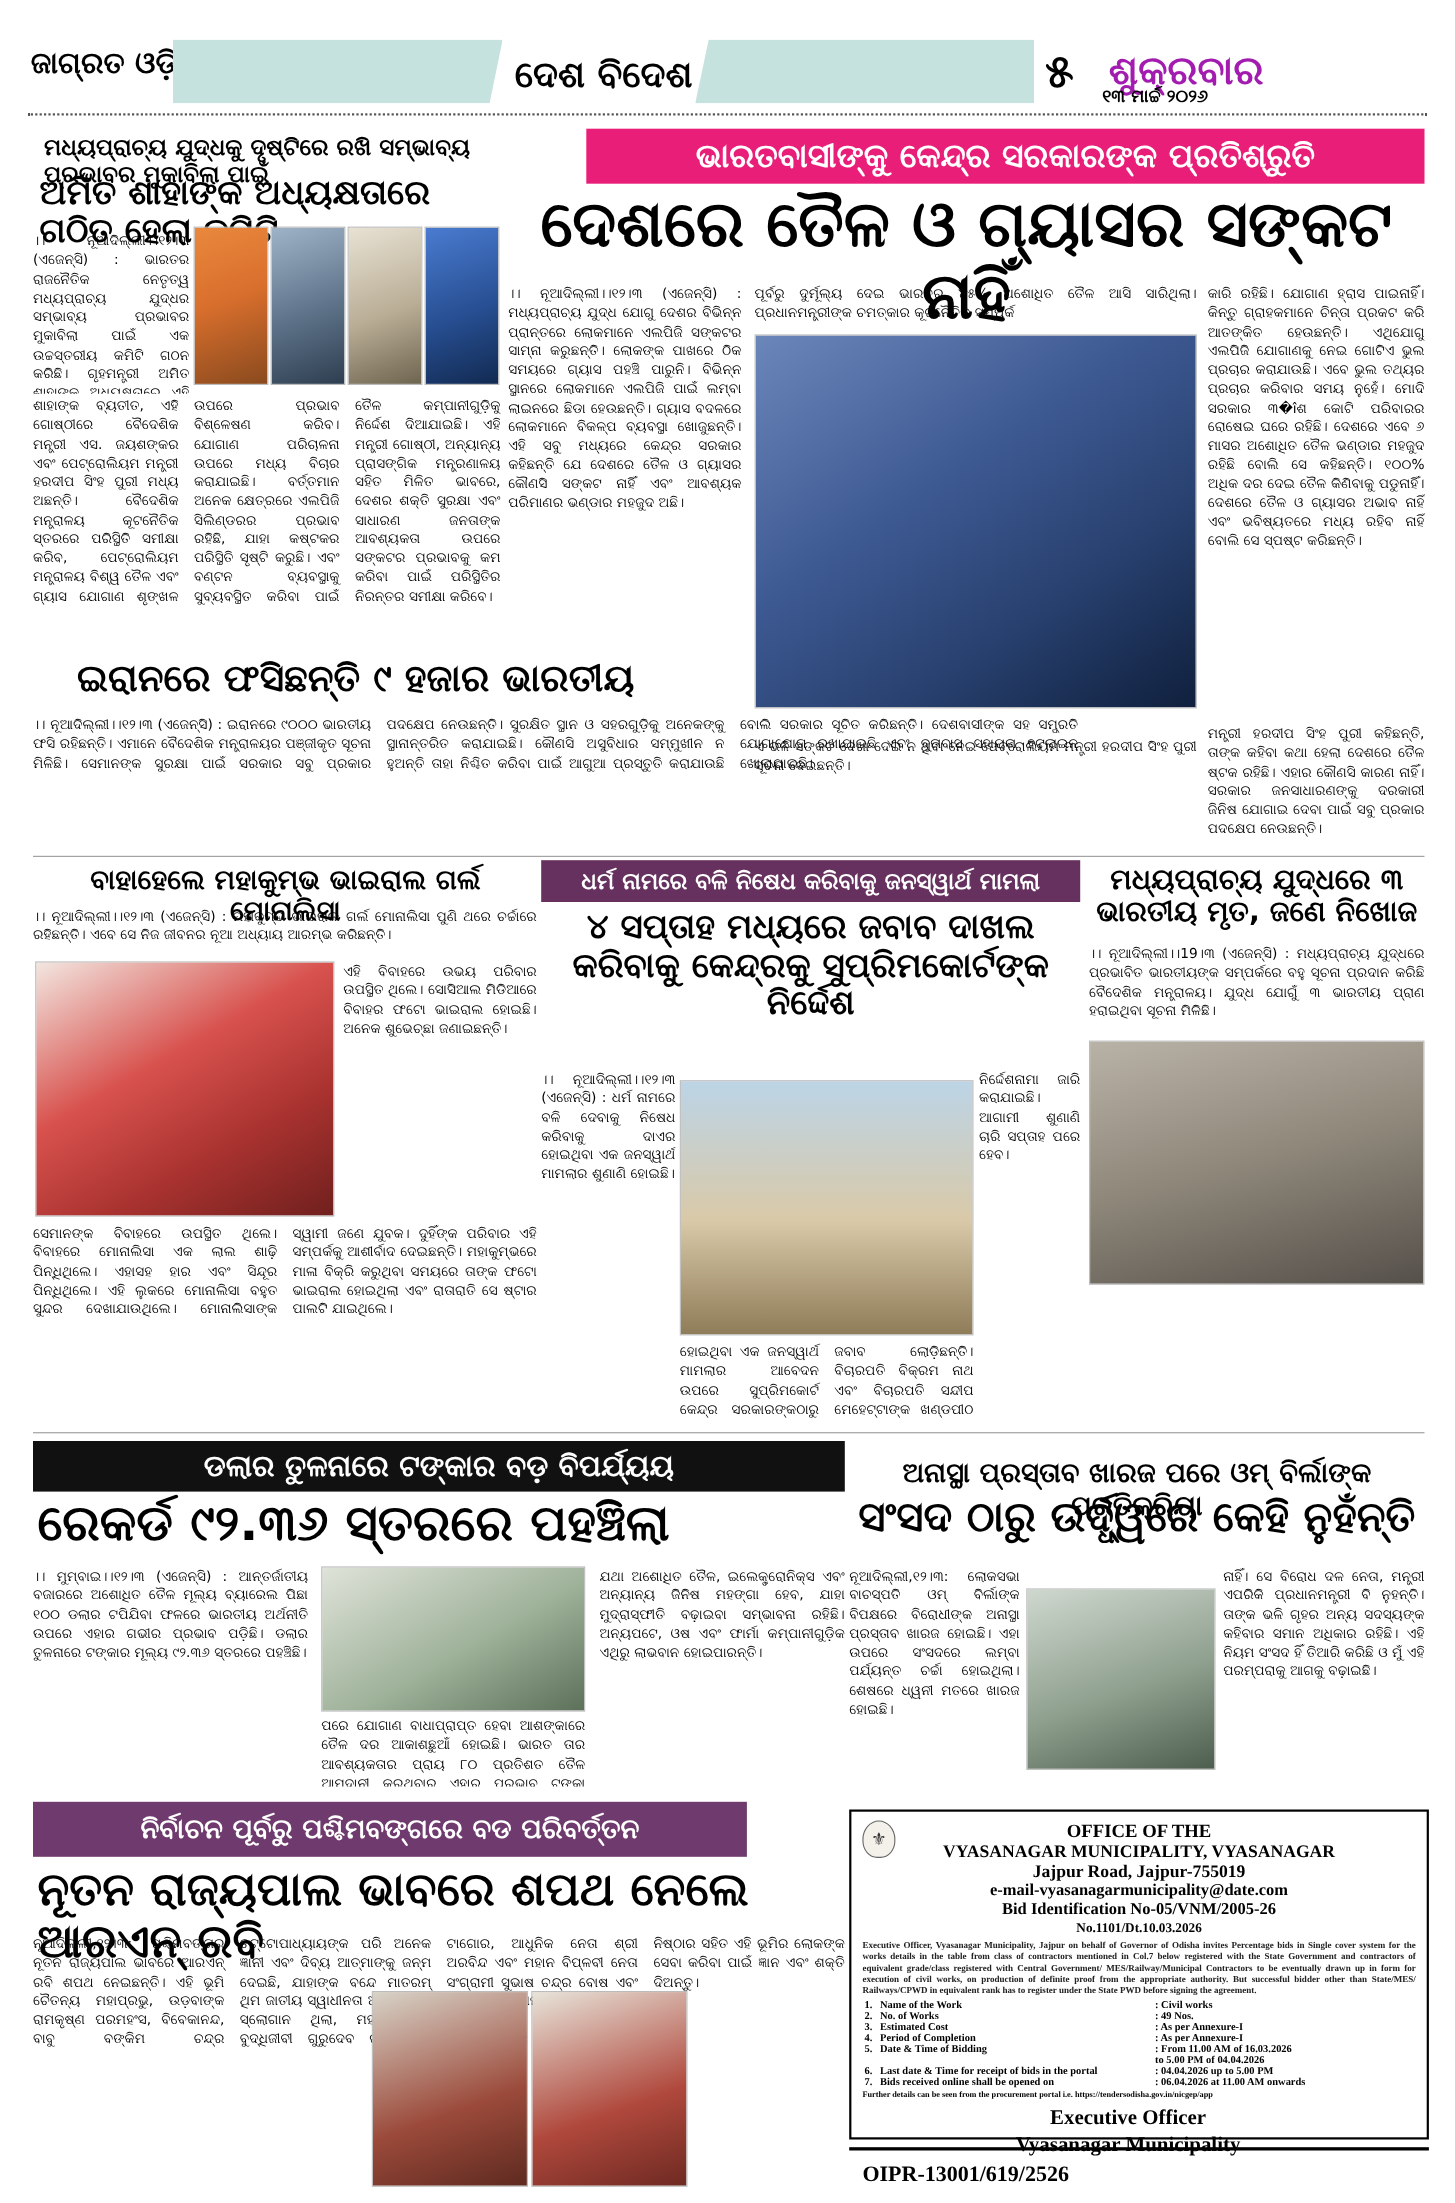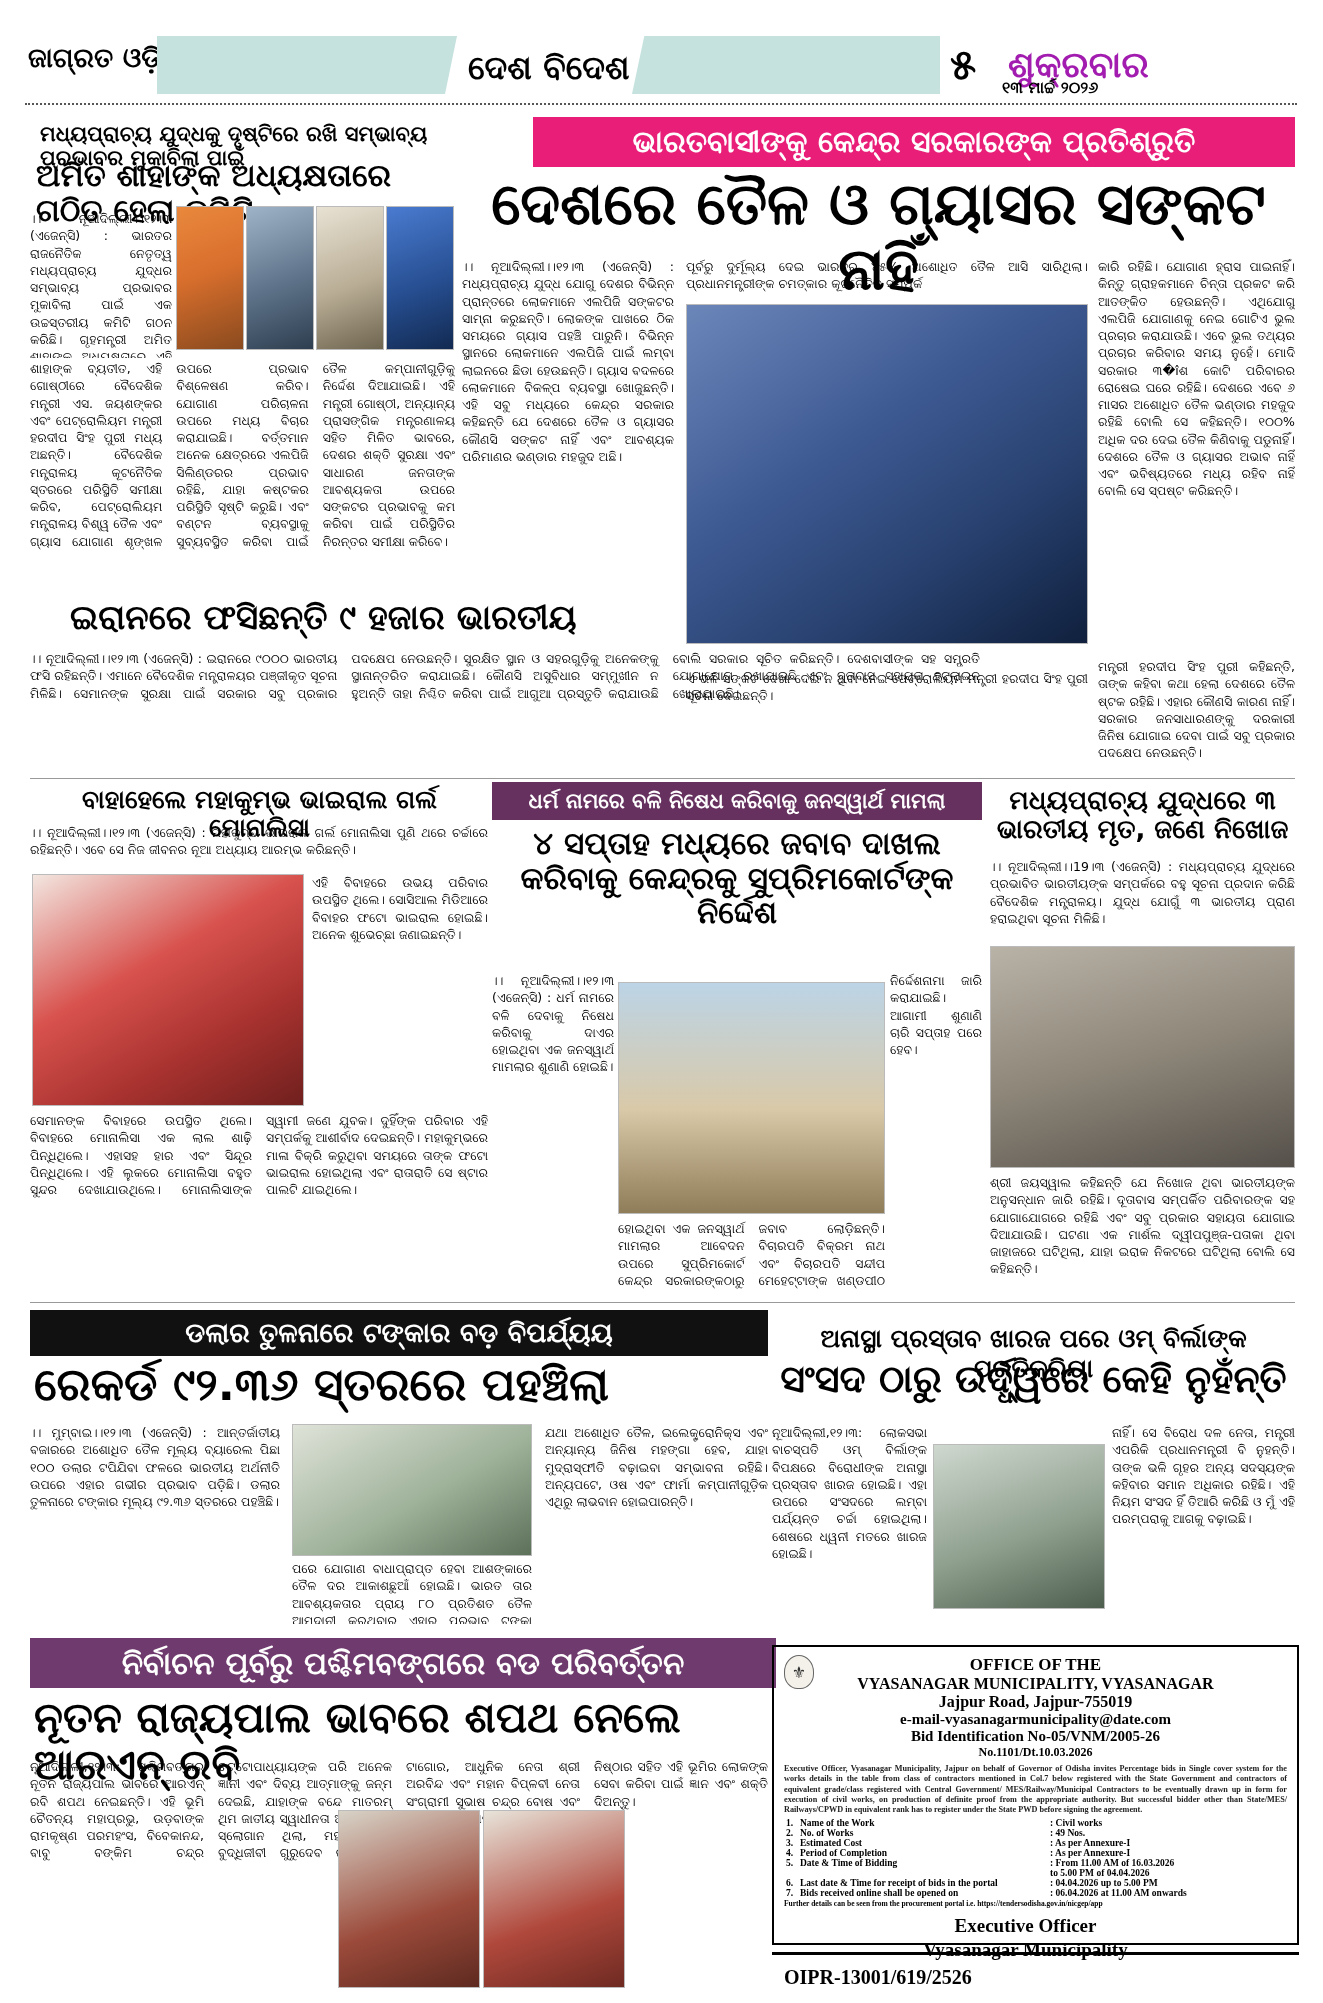--- a/index.html
+++ b/index.html
@@ -110,38 +110,37 @@
   <div class="abs banner" style="left:492px;top:782px;width:490px;height:38px;background:var(--plum);font-size:21px;">ଧର୍ମ ନାମରେ ବଳି ନିଷେଧ କରିବାକୁ ଜନସ୍ୱାର୍ଥ ମାମଲା</div>
   <div class="abs hl" style="left:492px;top:826px;width:490px;font-size:31px;text-align:center;">୪ ସପ୍ତାହ ମଧ୍ୟରେ ଜବାବ ଦାଖଲ କରିବାକୁ କେନ୍ଦ୍ରକୁ ସୁପ୍ରିମକୋର୍ଟଙ୍କ ନିର୍ଦ୍ଦେଶ</div>
   <div class="abs body-txt" style="left:492px;top:972px;width:122px;height:325px;overflow:hidden;">।। ନୂଆଦିଲ୍ଲୀ।।୧୨।୩ (ଏଜେନ୍ସି) : ଧର୍ମ ନାମରେ ବଳି ଦେବାକୁ ନିଷେଧ କରିବାକୁ ଦାଏର ହୋଇଥିବା ଏକ ଜନସ୍ୱାର୍ଥ ମାମଲାର ଶୁଣାଣି ହୋଇଛି।</div>
   <div class="photo p-court" style="left:618px;top:982px;width:267px;height:232px;"></div>
   <div class="abs body-txt" style="left:890px;top:972px;width:92px;height:325px;overflow:hidden;">ନିର୍ଦ୍ଦେଶନାମା ଜାରି କରାଯାଇଛି। ଆଗାମୀ ଶୁଣାଣି ଚାରି ସପ୍ତାହ ପରେ ହେବ।</div>
   <div class="abs body-txt cols2" style="left:618px;top:1220px;width:267px;height:78px;overflow:hidden;">ହୋଇଥିବା ଏକ ଜନସ୍ୱାର୍ଥ ମାମଲାର ଆବେଦନ ଉପରେ ସୁପ୍ରିମକୋର୍ଟ କେନ୍ଦ୍ର ସରକାରଙ୍କଠାରୁ ଜବାବ ଲୋଡ଼ିଛନ୍ତି। ବିଚାରପତି ବିକ୍ରମ ନାଥ ଏବଂ ବିଚାରପତି ସନ୍ଦୀପ ମେହେଟ୍ଟାଙ୍କ ଖଣ୍ଡପୀଠ କେନ୍ଦ୍ର ସରକାରଙ୍କୁ ନୋଟିସ୍ ଜାରି କରି ଚାରି ସପ୍ତାହ ମଧ୍ୟରେ ଜବାବ ଦାଖଲ କରିବାକୁ କହିଛନ୍ତି। କୋର୍ଟ ଚାରି ସପ୍ତାହ ପରେ ପୁଣି ଥରେ ମାମଲାର ଶୁଣାଣି କରିବେ।</div>
 
   <div class="abs hl" style="left:990px;top:786px;width:305px;font-size:26px;text-align:center;">ମଧ୍ୟପ୍ରାଚ୍ୟ ଯୁଦ୍ଧରେ ୩ ଭାରତୀୟ ମୃତ, ଜଣେ ନିଖୋଜ</div>
   <div class="abs body-txt" style="left:990px;top:858px;width:305px;height:85px;overflow:hidden;">।। ନୂଆଦିଲ୍ଲୀ।।19।୩ (ଏଜେନ୍ସି) : ମଧ୍ୟପ୍ରାଚ୍ୟ ଯୁଦ୍ଧରେ ପ୍ରଭାବିତ ଭାରତୀୟଙ୍କ ସମ୍ପର୍କରେ ବହୁ ସୂଚନା ପ୍ରଦାନ କରିଛି ବୈଦେଶିକ ମନ୍ତ୍ରାଳୟ। ଯୁଦ୍ଧ ଯୋଗୁଁ ୩ ଭାରତୀୟ ପ୍ରାଣ ହରାଇଥିବା ସୂଚନା ମିଳିଛି।</div>
   <div class="photo p-rubble" style="left:990px;top:946px;width:305px;height:222px;"></div>
-  <div class="abs body-txt" style="left:990px;top:1174px;width:305px;height:123px;overflow:hidden;">ଶ୍ରୀ ଜୟସ୍ୱାଲ କହିଛନ୍ତି ଯେ ନିଖୋଜ ଥିବା ଭାରତୀୟଙ୍କ ଅନୁସନ୍ଧାନ ଜାରି ରହିଛି। ଦୂତାବାସ ସମ୍ପର୍କିତ ପରିବାରଙ୍କ ସହ ଯୋଗାଯୋଗରେ ରହିଛି ଏବଂ ସବୁ ପ୍ରକାର ସହାୟତା ଯୋଗାଇ ଦିଆଯାଉଛି। ଘଟଣା ଏକ ମାର୍ଶଲ ଦ୍ୱୀପପୁଞ୍ଜ-ପତାକା ଥିବା ଜାହାଜରେ ଘଟିଥିଲା, ଯାହା ଇରାକ ନିକଟରେ ଘଟିଥିଲା ବୋଲି ସେ କହିଛନ୍ତି।</div>
 
   <div class="hrule" style="left:30px;top:1302px;width:1265px;height:1px;background:#999;"></div>
 
   <div class="abs banner" style="left:30px;top:1310px;width:738px;height:46px;background:var(--black-banner);font-size:27px;">ଡଲାର ତୁଳନାରେ ଟଙ୍କାର ବଡ଼ ବିପର୍ଯ୍ୟୟ</div>
   <div class="abs hl" style="left:34px;top:1360px;width:730px;font-size:45px;">ରେକର୍ଡ ୯୨.୩୬ ସ୍ତରରେ ପହଞ୍ଚିଲା</div>
   <div class="abs body-txt" style="left:30px;top:1424px;width:250px;height:200px;overflow:hidden;">।। ମୁମ୍ବାଇ।।୧୨।୩ (ଏଜେନ୍ସି) : ଆନ୍ତର୍ଜାତୀୟ ବଜାରରେ ଅଶୋଧିତ ତୈଳ ମୂଲ୍ୟ ବ୍ୟାରେଲ ପିଛା ୧୦୦ ଡଲାର ଟପିଯିବା ଫଳରେ ଭାରତୀୟ ଅର୍ଥନୀତି ଉପରେ ଏହାର ଗଭୀର ପ୍ରଭାବ ପଡ଼ିଛି। ଡଲାର ତୁଳନାରେ ଟଙ୍କାର ମୂଲ୍ୟ ୯୨.୩୬ ସ୍ତରରେ ପହଞ୍ଚିଛି।</div>
   <div class="photo p-money" style="left:292px;top:1424px;width:240px;height:132px;"></div>
   <div class="abs body-txt" style="left:292px;top:1560px;width:240px;height:64px;overflow:hidden;">ପରେ ଯୋଗାଣ ବାଧାପ୍ରାପ୍ତ ହେବା ଆଶଙ୍କାରେ ତୈଳ ଦର ଆକାଶଛୁଆଁ ହୋଇଛି। ଭାରତ ତାର ଆବଶ୍ୟକତାର ପ୍ରାୟ ୮୦ ପ୍ରତିଶତ ତୈଳ ଆମଦାନୀ କରୁଥିବାରୁ ଏହାର ପ୍ରଭାବ ଟଙ୍କା ଉପରେ ପଡ଼ିଛି।</div>
   <div class="abs kicker" style="left:772px;top:1324px;width:523px;font-size:25px;text-align:center;">ଅନାସ୍ଥା ପ୍ରସ୍ତାବ ଖାରଜ ପରେ ଓମ୍ ବିର୍ଲାଙ୍କ ପ୍ରତିକ୍ରିୟା</div>
 
   <div class="abs body-txt" style="left:545px;top:1424px;width:223px;height:200px;overflow:hidden;">ଯଥା ଅଶୋଧିତ ତୈଳ, ଇଲେକ୍ଟ୍ରୋନିକ୍ସ ଏବଂ ଅନ୍ୟାନ୍ୟ ଜିନିଷ ମହଙ୍ଗା ହେବ, ଯାହା ମୁଦ୍ରାସ୍ଫୀତି ବଢ଼ାଇବା ସମ୍ଭାବନା ରହିଛି। ଅନ୍ୟପଟେ, ଓଷ ଏବଂ ଫାର୍ମା କମ୍ପାନୀଗୁଡ଼ିକ ଏଥିରୁ ଲାଭବାନ ହୋଇପାରନ୍ତି।</div>
   <div class="abs hl" style="left:772px;top:1358px;width:523px;font-size:38px;text-align:center;">ସଂସଦ ଠାରୁ ଉର୍ଦ୍ଧ୍ୱରେ କେହି ନୁହଁନ୍ତି</div>
   <div class="abs body-txt" style="left:772px;top:1424px;width:155px;height:205px;overflow:hidden;">ନୂଆଦିଲ୍ଲୀ,୧୨।୩: ଲୋକସଭା ବାଚସ୍ପତି ଓମ୍ ବିର୍ଲାଙ୍କ ବିପକ୍ଷରେ ବିରୋଧୀଙ୍କ ଅନାସ୍ଥା ପ୍ରସ୍ତାବ ଖାରଜ ହୋଇଛି। ଏହା ଉପରେ ସଂସଦରେ ଲମ୍ବା ପର୍ଯ୍ୟନ୍ତ ଚର୍ଚ୍ଚା ହୋଇଥିଲା। ଶେଷରେ ଧ୍ୱନୀ ମତରେ ଖାରଜ ହୋଇଛି।</div>
   <div class="photo p-birla" style="left:933px;top:1444px;width:172px;height:165px;"></div>
   <div class="abs body-txt" style="left:1112px;top:1424px;width:183px;height:205px;overflow:hidden;">ନାହିଁ। ସେ ବିରୋଧ ଦଳ ନେତା, ମନ୍ତ୍ରୀ ଏପରିକି ପ୍ରଧାନମନ୍ତ୍ରୀ ବି ନୁହନ୍ତି। ତାଙ୍କ ଭଳି ଗୃହର ଅନ୍ୟ ସଦସ୍ୟଙ୍କ କହିବାର ସମାନ ଅଧିକାର ରହିଛି। ଏହି ନିୟମ ସଂସଦ ହିଁ ତିଆରି କରିଛି ଓ ମୁଁ ଏହି ପରମ୍ପରାକୁ ଆଗକୁ ବଢ଼ାଇଛି।</div>
 
-  <div class="abs banner" style="left:30px;top:1638px;width:746px;height:50px;background:var(--plum2);font-size:31px;">ନିର୍ବାଚନ ପୂର୍ବରୁ ପଶ୍ଚିମବଙ୍ଗରେ  ବଡ ପରିବର୍ତ୍ତନ</div>
+  <div class="abs banner" style="left:30px;top:1638px;width:649px;height:50px;background:var(--plum2);font-size:25px;">ନିର୍ବାଚନ ପୂର୍ବରୁ ପଶ୍ଚିମବଙ୍ଗରେ  ବଡ ପରିବର୍ତ୍ତନ</div>
   <div class="abs hl" style="left:34px;top:1694px;width:730px;font-size:42px;">ନୂତନ ରାଜ୍ୟପାଲ ଭାବରେ ଶପଥ ନେଲେ ଆରଏନ୍ ରବି</div>
   <div class="abs body-txt cols4" style="left:30px;top:1758px;width:738px;height:232px;overflow:hidden;">ନୂଆଦିଲ୍ଲୀ,୧୨।୩: ପଶ୍ଚିମବଙ୍ଗର ନୂତନ ରାଜ୍ୟପାଲ ଭାବରେ ଆରଏନ୍ ରବି ଶପଥ ନେଇଛନ୍ତି। ଏହି ଭୂମି ଚୈତନ୍ୟ ମହାପ୍ରଭୁ, ଉଡ଼ବାଙ୍କ ରାମକୃଷ୍ଣ ପରମହଂସ, ବିବେକାନନ୍ଦ, ବାବୁ ବଙ୍କିମ ଚନ୍ଦ୍ର ଚଟ୍ଟୋପାଧ୍ୟାୟଙ୍କ ପରି ଅନେକ ଜ୍ଞାନୀ ଏବଂ ଦିବ୍ୟ ଆତ୍ମାଙ୍କୁ ଜନ୍ମ ଦେଇଛି, ଯାହାଙ୍କ ବନ୍ଦେ ମାତରମ୍ ଥିମ ଜାତୀୟ ସ୍ୱାଧୀନତା ଆନ୍ଦୋଳନର ସ୍ଲୋଗାନ ଥିଲା, ମହାନ କବି-ବୁଦ୍ଧିଜୀବୀ ଗୁରୁଦେବ ରବିନ୍ଦ୍ରନାଥ ଟାଗୋର, ଆଧୁନିକ ନେତା ଶ୍ରୀ ଅରବିନ୍ଦ ଏବଂ ମହାନ ବିପ୍ଳବୀ ନେତା ସଂଗ୍ରାମୀ ସୁଭାଷ ଚନ୍ଦ୍ର ବୋଷ ଏବଂ ଡକ୍ଟର ଶ୍ୟାମା ମୁଖାର୍ଜୀ। ସେ କହିଥିଲେ ଯେ ମୁଁ ମା ଦୁର୍ଗାଙ୍କୁ ପ୍ରାର୍ଥନା କରୁଛି ସେ ମୋତେ ପୂର୍ଣ୍ଣ ନିଷ୍ଠାର ସହିତ ଏହି ଭୂମିର ଲୋକଙ୍କ ସେବା କରିବା ପାଇଁ ଜ୍ଞାନ ଏବଂ ଶକ୍ତି ଦିଅନ୍ତୁ।</div>
   <div class="photo p-oath1" style="left:338px;top:1810px;width:142px;height:178px;"></div>
   <div class="photo p-oath2" style="left:483px;top:1810px;width:142px;height:178px;"></div>
 
   <div class="notice" style="left:772px;top:1645px;width:527px;height:300px;">
     <div class="emblem">⚜</div>
     <div class="c l1">OFFICE OF THE</div>
     <div class="c l2">VYASANAGAR MUNICIPALITY, VYASANAGAR</div>
     <div class="c l3">Jajpur Road, Jajpur-755019</div>

